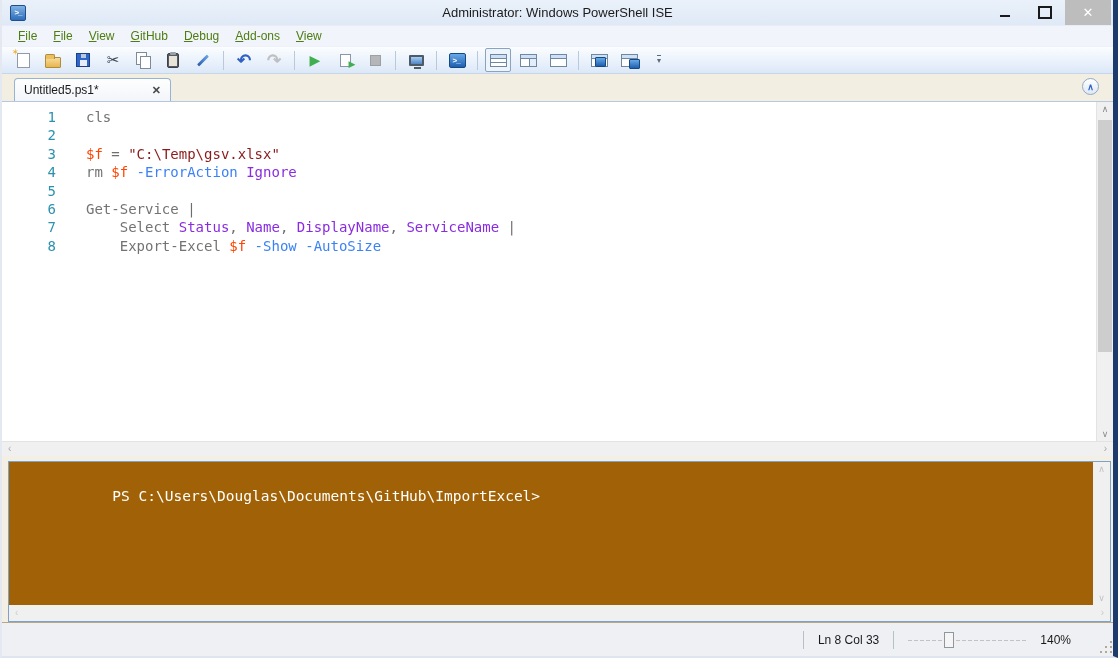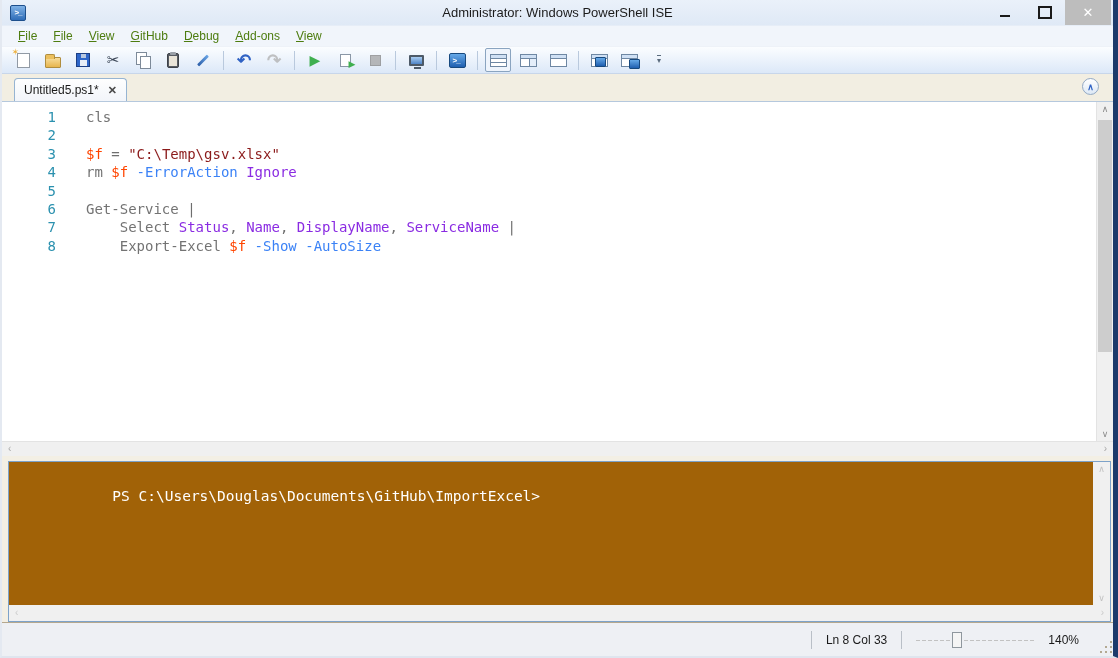--- a/index.html
+++ b/index.html
@@ -60,21 +60,21 @@
   .i-win{ width:17px; height:13px; background:#fff; border:1px solid #6e87a3;}
   .i-win::before{ content:""; position:absolute; top:0; left:0; right:0; height:3px; background:#cfe0f4; border-bottom:1px solid #6e87a3;}
   .i-layT::after{ content:""; position:absolute; top:7px; left:0; right:0; height:1px; background:#6e87a3;}
   .i-layR::after{ content:""; position:absolute; top:4px; bottom:0; right:0; width:6px; background:#e4eefa; border-left:1px solid #6e87a3;}
   .i-tabps::after, .i-winps::after{ content:""; position:absolute; width:9px; height:8px; border-radius:1px; background:linear-gradient(#66a9e8,#1f5fb0); border:1px solid #17497f;}
   .i-tabps::after{ top:2px; left:3px;}
   .i-winps::after{ right:-3px; bottom:-3px;}
   .t-overflow{ font-size:8px; color:#5a6b7d; border-top:1px solid #5a6b7d; padding-top:1px; line-height:1;}
   
   .tabstrip{ height:27px; flex:0 0 27px; background:#f2eee2; display:flex; align-items:flex-end; padding-left:12px; position:relative;}
-  .tab{ height:23px; background:linear-gradient(#fefefe,#f2f5fa); border:1px solid #96b4d2; border-bottom:none; border-radius:4px 4px 0 0; display:flex; align-items:center; padding:0 9px; font-size:12px; color:#1a1a1a;}
+  .tab{ height:23px; background:linear-gradient(#fefefe,#f2f5fa); border:1px solid #96b4d2; border-bottom:none; border-radius:4px 4px 0 0; display:flex; align-items:center; padding:0 9px; font-size:12px; color:#1a1a1a;gap:44px;}
   .tab-close{ margin-left:9px; font-size:11px; color:#4a4a4a; font-weight:bold;}
   .collapse-btn{ position:absolute; right:14px; top:4px; width:17px; height:17px; border-radius:50%; border:1px solid #93a9c4; background:linear-gradient(#ffffff,#dde8f5); display:flex; align-items:center; justify-content:center; color:#2f62c4; font-size:9px; font-weight:bold;}
   
   .editor-wrap{ flex:0 0 355px; display:flex; flex-direction:column; background:#fff; border-top:1px solid #b5c8dd; position:relative;}
   .editor-main{ flex:1; display:flex; overflow:hidden;}
   .editor-lines{ flex:1; padding-top:6px; font-family:"DejaVu Sans Mono","Liberation Mono",monospace; font-size:14px; line-height:18.4px; white-space:pre; cursor:text;}
   .cl{ display:flex;}
   .ln{ flex:0 0 54px; text-align:right; color:#2b91af; margin-right:30px; user-select:none;}
   .tk-cmd{ color:#737373;} .tk-var{ color:#ff4500;} .tk-str{ color:#8b1a1a;}
   .tk-op{ color:#6e6e6e;} .tk-param{ color:#3b82f6;text-align:center;} .tk-arg{ color:#8a2be2;} .tk-pln{ color:#222;}
@@ -93,21 +93,21 @@
   .console-vscroll{ flex:0 0 17px; background:#f0f0f0; position:relative;}
   .console-vscroll .arr{ position:absolute; left:0; right:0; text-align:center; color:#c2c2c2; font-size:9px;}
   .console-hscroll{ flex:0 0 16px; background:#f0f0f0; position:relative;}
   .console-hscroll .arr{ position:absolute; top:2px; color:#cccccc; font-size:10px;}
   
   .statusbar{ flex:1; background:#eef0f4; border-top:1px solid #b5a88e; display:flex; align-items:center; justify-content:flex-end; padding-right:28px; position:relative; font-size:12px; color:#1a1a1a;}
   .ssep{ width:1px; height:18px; background:#b9bfc7; margin:0 14px;}
   .zoom-slider{ width:118px; height:16px; position:relative; margin-right:14px;}
   .zoom-track{ position:absolute; top:8px; left:0; right:0; height:1px; background:repeating-linear-gradient(90deg,#c2c2c2 0 4px,transparent 4px 6px);}
   .zoom-thumb{ position:absolute; top:0; left:30%; width:10px; height:16px; background:#f5f5f5; border:1px solid #8f979e;}
-  .zoom-label{ margin-right:6px;}
+  .zoom-label{ margin-right:14px;}
   .grip{ position:absolute; right:6px; bottom:8px; width:2px; height:2px; background:#b3a992; box-shadow:-5px 5px #b3a992, 0 5px #b3a992, 5px 5px #b3a992, 5px 0 #b3a992, 5px -5px #b3a992;}
 </style>
 </head>
 <body>
 
 <div class="window">
 
   <div class="titlebar">
     <span class="appicon"></span>
     <span class="title">Administrator: Windows PowerShell ISE</span>

